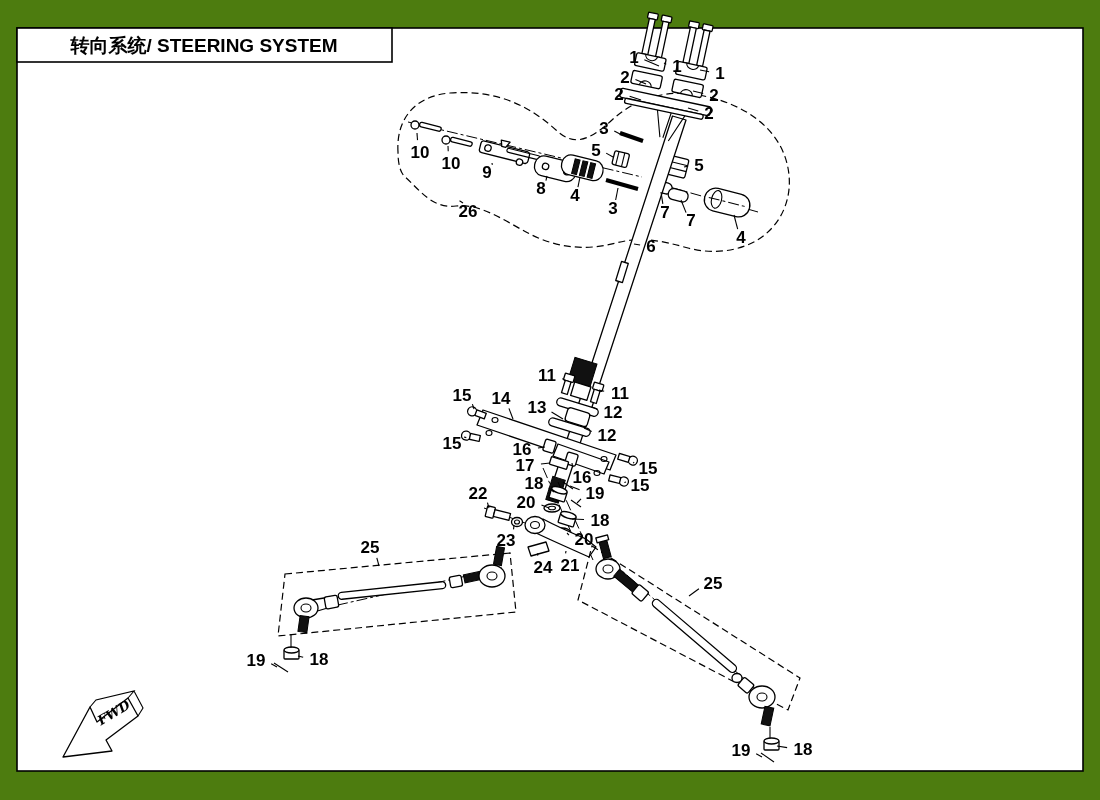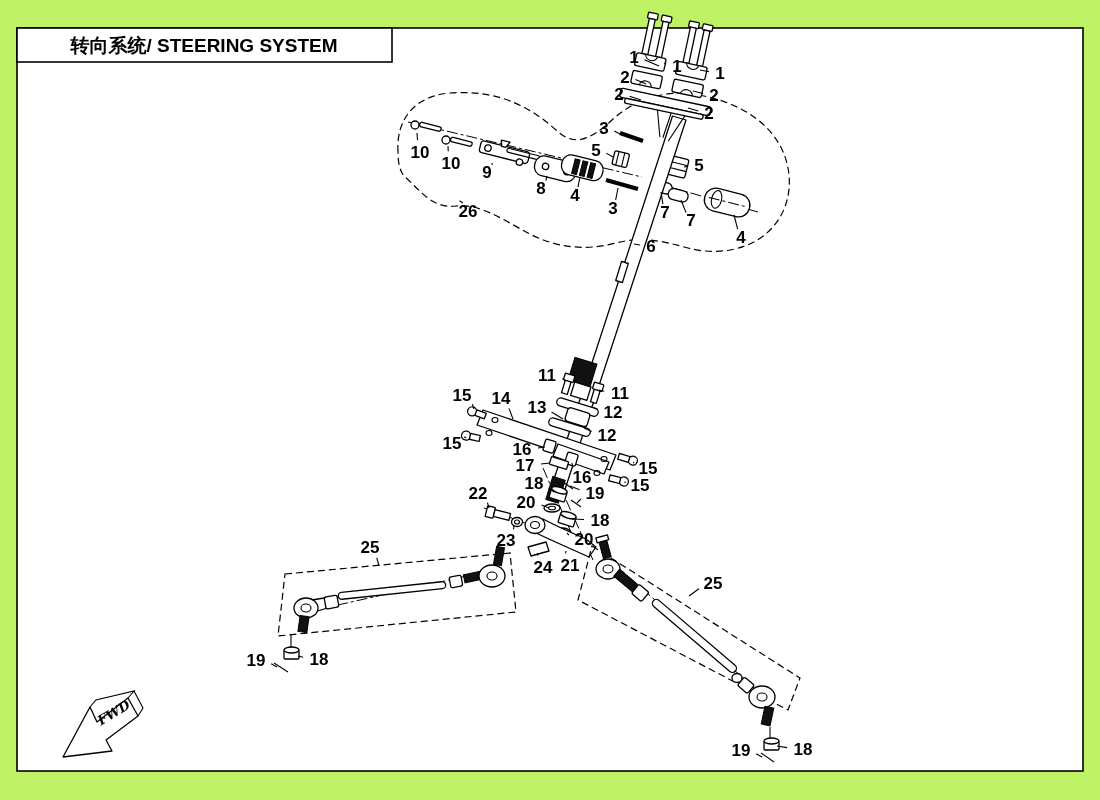--- a/index.html
+++ b/index.html
@@ -1,16 +1,16 @@
 <!DOCTYPE html>
 <html><head>
 <meta charset="utf-8">
 <style>
   html,body{margin:0;padding:0;background:#fff;}
-  .page{position:relative;width:1100px;height:800px;background:#bef264;
+  .page{position:relative;width:1100px;height:800px;background:#4d7c0f;
         font-family:"Liberation Sans",sans-serif;}
   svg{position:absolute;left:0;top:0;}
   .outline{fill:#fff;stroke:#000;stroke-width:1.3;stroke-linejoin:round;}
   .thin{fill:none;stroke:#000;stroke-width:1.1;}
   .dark{fill:#111;stroke:#000;stroke-width:1;}
   .dashed{fill:none;stroke:#000;stroke-width:1.2;stroke-dasharray:7 4;}
   .axis{fill:none;stroke:#000;stroke-width:1;stroke-dasharray:11 3 3 3;}
   .callout-text{font:bold 17px "Liberation Sans",sans-serif;fill:#000;}
   .title-text{font:bold 19px "Liberation Sans",sans-serif;fill:#000;}
   .fwd-text{font:italic bold 13px "DejaVu Serif",serif;fill:#000;}

